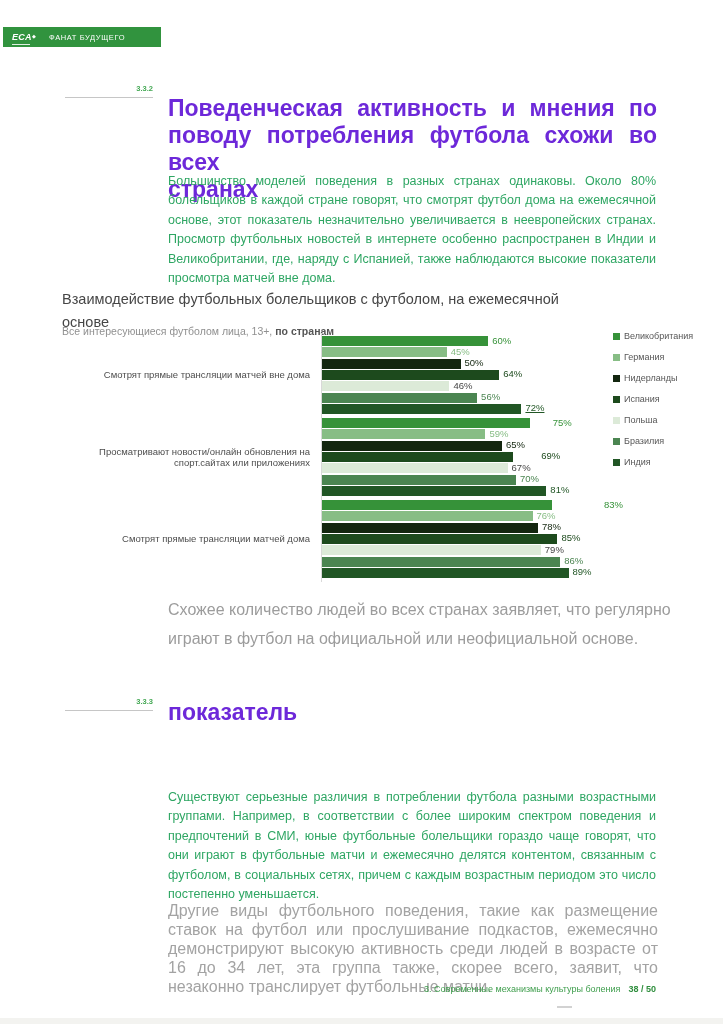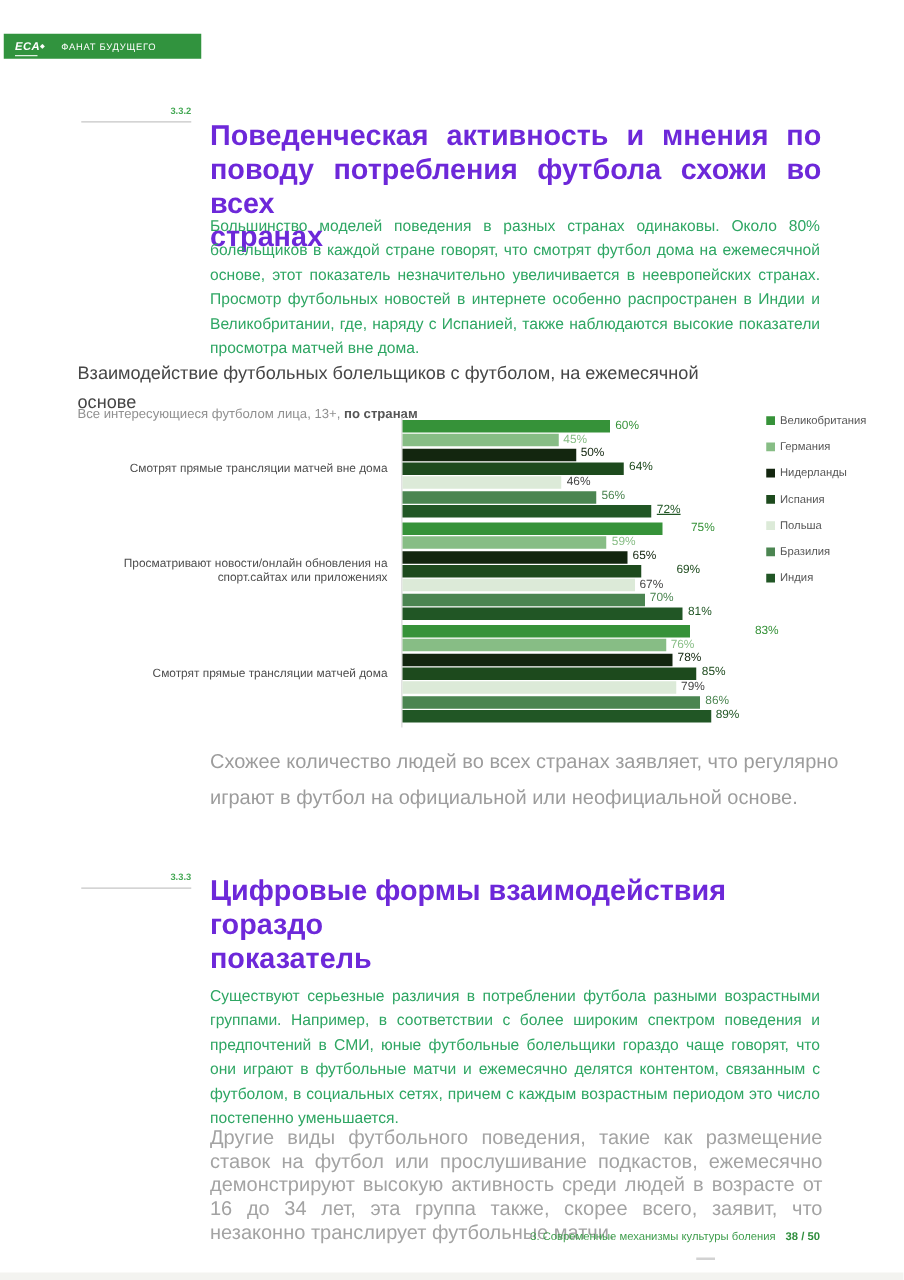--- a/index.html
+++ b/index.html
@@ -149,21 +149,20 @@
         <span class="legend-swatch" style="background: rgb(33, 86, 37);"></span>
         <span class="legend-label">Индия</span>
       </div>
     </div>
 
   <div class="note-gray" style="top:595px;">Схожее количество людей во всех странах заявляет, что регулярно играют в футбол на официальной или неофициальной основе.</div>
 
   <div class="sec-num" style="top:697px;">3.3.3</div>
   <div class="sec-line" style="top:710px;"></div>
   <div class="h2" style="top:699px;">
-      <div>Цифровые формы взаимодействия гораздо</div>
       <div>показатель</div>
     </div>
   <div class="body-green" style="top:788px;">Существуют серьезные различия в потреблении футбола разными возрастными группами. Например, в соответствии с более широким спектром поведения и предпочтений в СМИ, юные футбольные болельщики гораздо чаще говорят, что они играют в футбольные матчи и ежемесячно делятся контентом, связанным с футболом, в социальных сетях, причем с каждым возрастным периодом это число постепенно уменьшается.</div>
   <div class="body-gray" style="top:901px;">Другие виды футбольного поведения, такие как размещение ставок на футбол или прослушивание подкастов, ежемесячно демонстрируют высокую активность среди людей в возрасте от 16 до 34 лет, эта группа также, скорее всего, заявит, что незаконно транслирует футбольные матчи.</div>
 
   <div class="footer">
     <span>3. Современные механизмы культуры боления</span><b>38 / 50</b>
   </div>
   <div class="footer-dash"></div>
   <div class="bottom-edge"></div>

